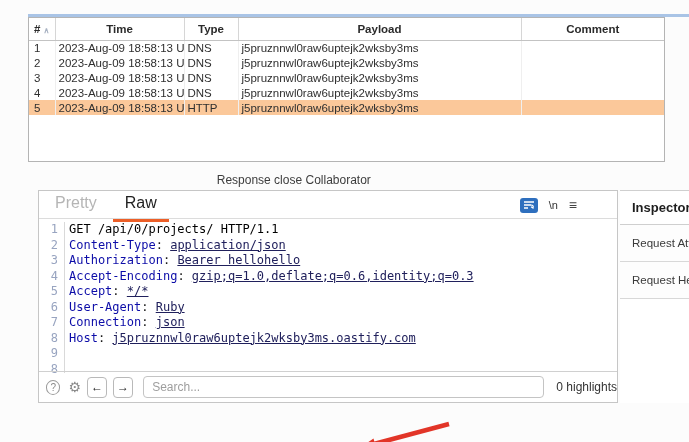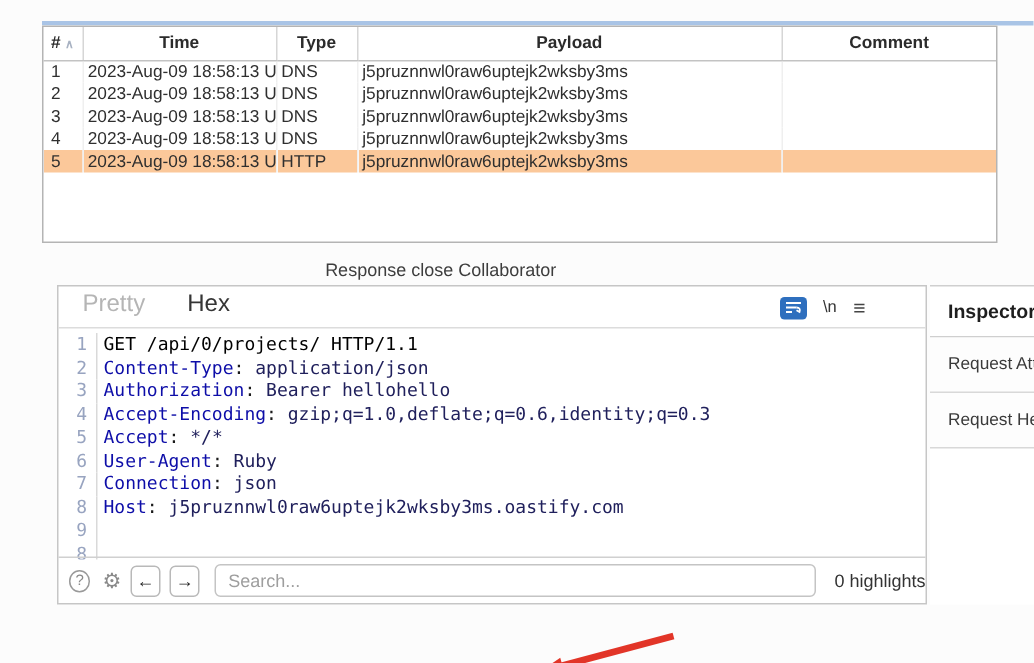--- a/index.html
+++ b/index.html
@@ -51,21 +51,21 @@
   #code-area { position:absolute; left:0; top:28px; width:100%; height:154px;
                padding-top:3px; overflow:hidden; }
   .code-line { display:flex; height:15.5px; line-height:15.5px;
                font-family:"DejaVu Sans Mono", monospace; font-size:12px; }
   .ln { width:26px; padding-right:6px; text-align:right; color:#98a4c0;
         border-right:1px solid #d9d9d9; flex:0 0 26px; }
   .code-text { padding-left:4px; white-space:pre; }
   .tok-plain { color:#000000; }
   .tok-name  { color:#0d0da8; }
   .tok-punct { color:#1a1a1a; }
-  .tok-value { color:#20205c; }
+  .tok-value { color:#20205c;text-decoration:underline; }
 
   
   #editor-toolbar { position:absolute; left:0; bottom:0; width:100%; height:31px;
                     border-top:1px solid #d0d0d0; display:flex; align-items:center; }
   .tool-glyph { color:#8a8a8a; font-size:14px; margin-left:8px; }
   #help-icon { width:15px; height:15px; border:1.2px solid #9a9a9a; border-radius:50%;
                color:#8a8a8a; font-size:10px; display:inline-flex; align-items:center;
                justify-content:center; margin-left:7px; }
   .nav-btn { width:21px; height:21px; border:1px solid #b9b9b9; border-radius:4px;
              background:#fff; font-size:12px; color:#222; margin-left:6px;
@@ -153,21 +153,21 @@
 </div>
 
 <div id="main-tabs" class="abs">
     <div class="main-tab active">Request to Collaborator</div>
     <div class="main-tab">Response close Collaborator</div>
   </div>
 
 <div id="editor-panel" class="abs">
   <div id="subtab-bar">
       <div class="subtab disabled">Pretty</div>
-      <div class="subtab">Hex</div>
+      <div class="subtab active">Raw</div>
     </div>
   <div id="subtab-icons">
     <span id="wrap-icon">
       <svg width="12" height="10" viewBox="0 0 12 10">
         <path d="M1 2 H11 M1 5 H8 M1 8 H5" stroke="#ffffff" stroke-width="1.4" fill="none"></path>
         <path d="M8 5 q3 0 2 3 l-2 -1.2" stroke="#ffffff" stroke-width="1.2" fill="none"></path>
       </svg>
     </span>
     <span id="newline-toggle">\n</span>
     <span id="editor-menu-icon">≡</span>

